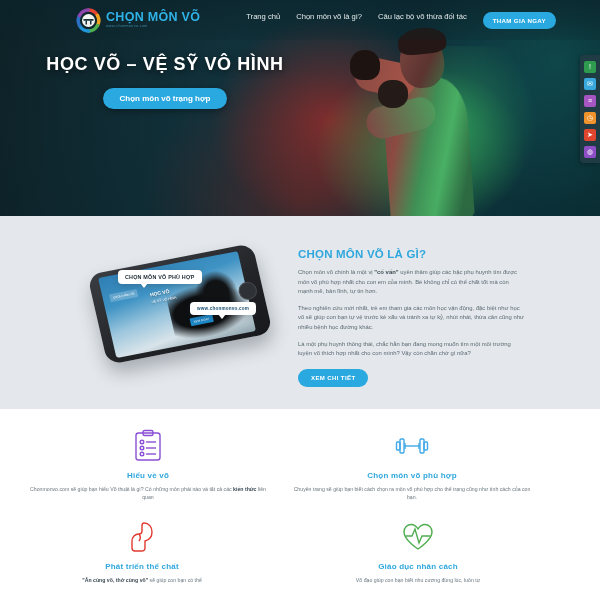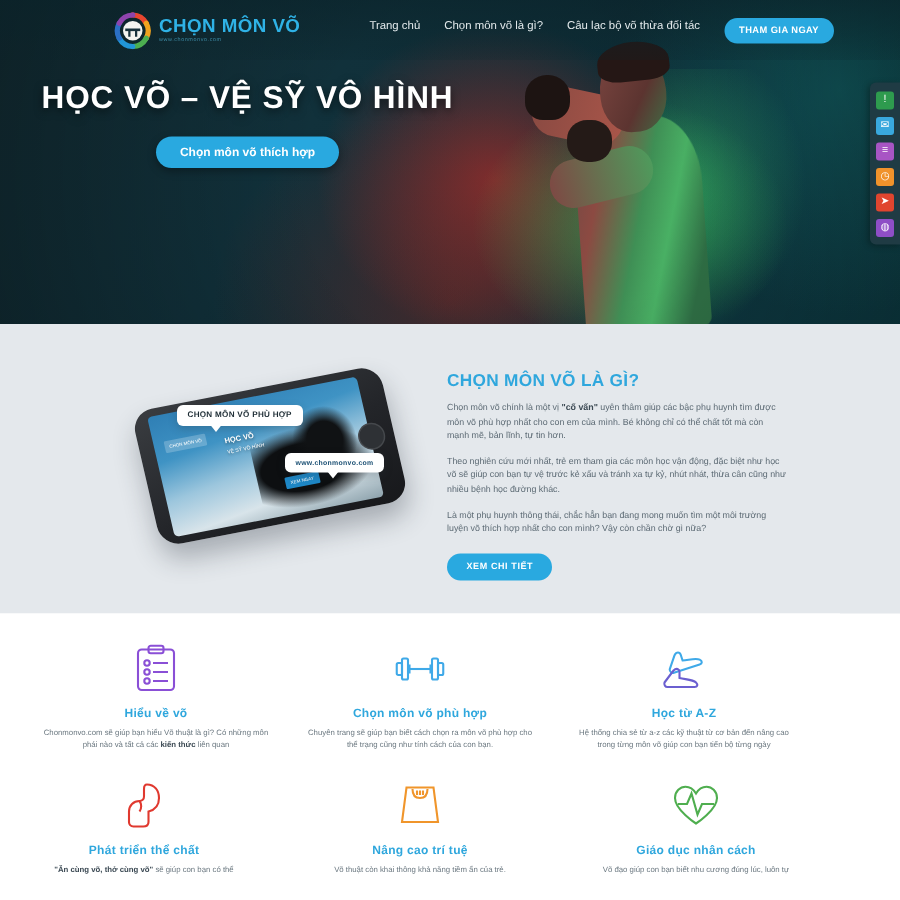--- a/index.html
+++ b/index.html
@@ -77,21 +77,21 @@
     background: radial-gradient(ellipse at 40% 45%, rgba(70,220,110,0.38), rgba(70,220,110,0) 70%);
   }
 
   .hero-inner {
     position: absolute; left: 0; top: 54px;
     width: 330px; text-align: center;
     z-index: 3;
   }
   .hero-title {
     color: #ffffff;
-    font-size: 21px;
+    font-size: 18px;
     font-weight: bold;
     letter-spacing: 0.6px;
     text-shadow: 0 2px 6px rgba(0,0,0,0.55);
   }
   .hero-sub {
     margin-top: 11px;
     color: #e9eef0;
     font-size: 8.4px;
     line-height: 15px;
     letter-spacing: 0.5px;
@@ -287,21 +287,21 @@
       <div class="arm-l"></div>
       <div class="arm-r"></div>
       <div class="head"></div>
       <div class="hair"></div>
       <div class="glove-l"></div>
       <div class="glove-r"></div>
     </div>
 
     <div class="hero-inner">
       <div class="hero-title">HỌC VÕ – VỆ SỸ VÔ HÌNH</div>
-      <button class="hero-btn">Chọn môn võ thích hợp</button>
+      <button class="hero-btn">Chọn môn võ trạng hợp</button>
     </div>
   </div>
 
   <div class="navbar">
     <div class="logo">
       <div class="logo-ring">
         <svg width="25" height="25" viewBox="0 0 50 50">
           <g fill="none" stroke-width="7" stroke-linecap="round">
             <path d="M25 4 A21 21 0 0 1 43 15" stroke="#e8462f"></path>
             <path d="M43 15 A21 21 0 0 1 43 35" stroke="#f0a31e"></path>
@@ -401,63 +401,36 @@
             <rect x="2.5" y="8" width="3.5" height="8" rx="1"></rect>
             <rect x="30" y="8" width="3.5" height="8" rx="1"></rect>
             <line x1="11" y1="9" x2="11" y2="15"></line>
             <line x1="25" y1="9" x2="25" y2="15"></line>
           </svg>
         </div>
         <div class="feat-title">Chọn môn võ phù hợp</div>
         <div class="feat-desc">Chuyên trang sẽ giúp bạn biết cách chọn ra môn võ phù hợp cho thể trạng cũng như tính cách của con bạn.</div>
       </div>
 
-      <div class="feat">
-        <div class="feat-icon">
-          <svg width="38" height="30" viewBox="0 0 38 30" fill="none" stroke-width="1.4">
-            <g stroke="#3fa9e8" transform="rotate(-18 19 9)">
-              <path d="M8 12 L14 4 C16 2 18 3 18 5 L18 9 C22 10 27 10 29 12 C30.5 13.5 30 15 28 15 L10 15 C8.5 15 7.5 13.5 8 12 Z"></path>
-            </g>
-            <g stroke="#6b5fd0">
-              <path d="M6 24 L12 16 C14 14 16 15 16 17 L16 21 C20 22 25 22 27 24 C28.5 25.5 28 27 26 27 L8 27 C6.5 27 5.5 25.5 6 24 Z"></path>
-            </g>
-          </svg>
-        </div>
-        <div class="feat-title">Học từ A-Z</div>
-        <div class="feat-desc">Hệ thống chia sẻ từ a-z các kỹ thuật từ cơ bản đến nâng cao trong từng môn võ giúp con bạn tiến bộ từng ngày</div>
-      </div>
     </div>
 
     <div class="feat-row row2">
       <div class="feat">
         <div class="feat-icon">
           <svg width="30" height="32" viewBox="0 0 30 32" fill="none" stroke="#e0392f" stroke-width="1.4">
             <path d="M17 2 C22 2 25 6 25 11 C25 16 22 19 18 20 L18 27 C18 29 16.5 30 14.5 30 L8 30 C6 30 5 28.5 5 27 L5 20 C5 16 8 13 12 13 C14 13 15 11.5 15 10 L15 5 C15 3 16 2 17 2 Z"></path>
             <path d="M12 13 C13.5 15 13.5 18 12 20"></path>
           </svg>
         </div>
         <div class="feat-title">Phát triển thể chất</div>
         <div class="feat-desc">
           <b>"Ăn cùng võ, thở cùng võ"</b><span> sẽ giúp con bạn có thể</span>
         </div>
       </div>
 
-      <div class="feat">
-        <div class="feat-icon">
-          <svg width="32" height="32" viewBox="0 0 32 32" fill="none" stroke="#f0952b" stroke-width="1.4">
-            <path d="M7 4 L25 4 L28 27 L4 27 Z"></path>
-            <path d="M11 5 C11 9 13 11 16 11 C19 11 21 9 21 5"></path>
-            <line x1="14" y1="6" x2="14" y2="9"></line>
-            <line x1="16" y1="6" x2="16" y2="9"></line>
-            <line x1="18" y1="6" x2="18" y2="9"></line>
-          </svg>
-        </div>
-        <div class="feat-title">Nâng cao trí tuệ</div>
-        <div class="feat-desc">Võ thuật còn khai thông khả năng tiềm ẩn của trẻ.</div>
-      </div>
 
       <div class="feat">
         <div class="feat-icon">
           <svg width="34" height="30" viewBox="0 0 34 30" fill="none" stroke="#4fae4f" stroke-width="1.4">
             <path d="M17 27 C17 27 3 18 3 10 C3 5.5 6.5 2.5 10 2.5 C13 2.5 15.5 4.5 17 7 C18.5 4.5 21 2.5 24 2.5 C27.5 2.5 31 5.5 31 10 C31 18 17 27 17 27 Z"></path>
             <polyline points="5,14 11,14 14,7 18,21 21,14 29,14"></polyline>
           </svg>
         </div>
         <div class="feat-title">Giáo dục nhân cách</div>
         <div class="feat-desc">Võ đạo giúp con bạn biết nhu cương đúng lúc, luôn tự</div>

